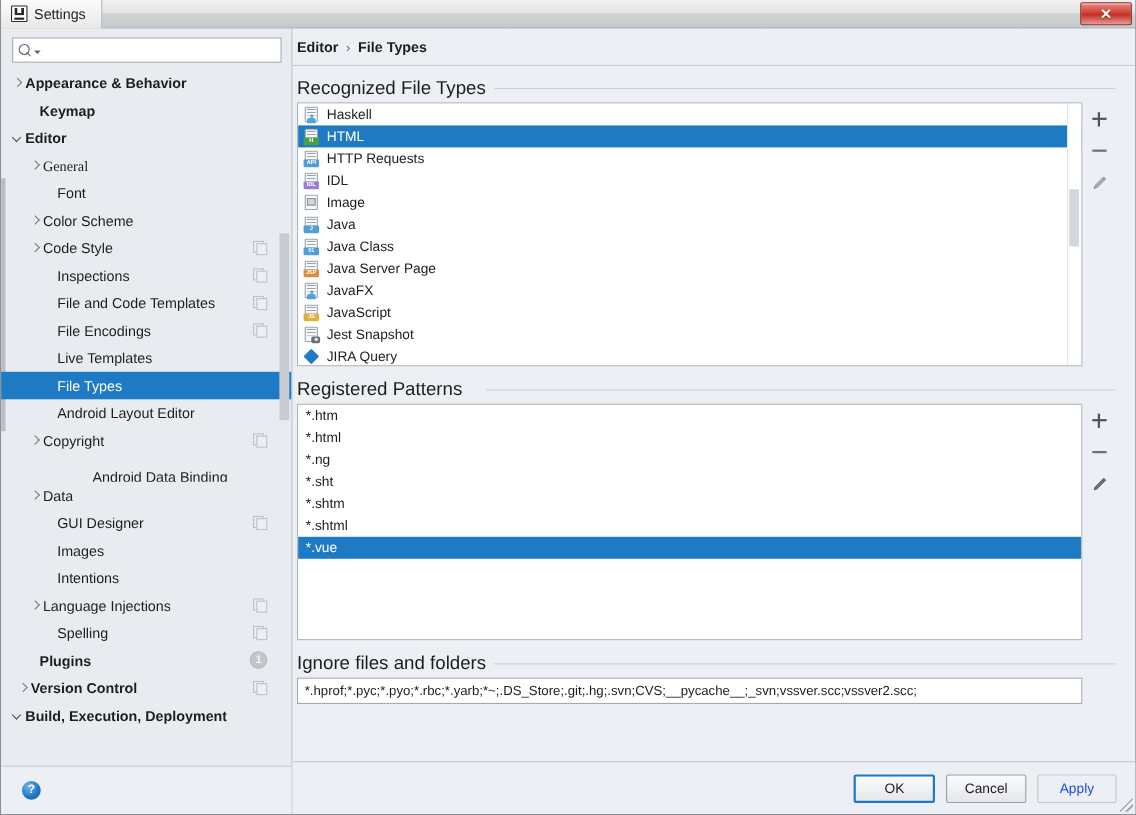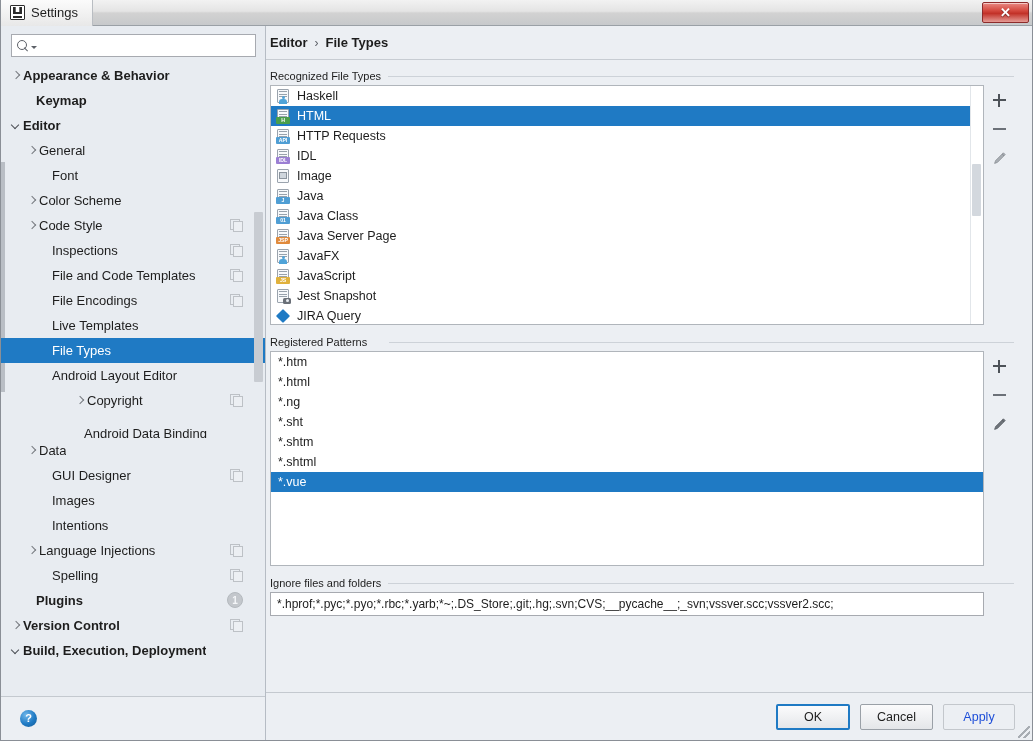--- a/index.html
+++ b/index.html
@@ -185,21 +185,21 @@
     height: 34px; min-height: 34px;
     display: flex; align-items: center; gap: 7px;
     padding-left: 4px; font-size: 13px; font-weight: bold; color: #1d1d1d;
     border-bottom: 1px solid #c7ccd2;
   }
   #breadcrumb .sep { font-weight: normal; color: #5c6067; font-size: 12px; }
 
   #content { flex: 1; padding: 10px 18px 0 4px; }
 
   .section-label {
-    font-size: 11px; color: #1d1d1d; margin-bottom: 3px;
+    font-size: 17px; color: #1d1d1d; margin-bottom: 3px;
     display: flex; align-items: center; gap: 7px;
   }
   .section-label .rule { flex: 1; height: 1px; background: #cdd2d8; }
 
   .list-block { display: flex; }
   .list-frame {
     flex: 1; background: #ffffff; border: 1px solid #b0b5bb;
     position: relative; overflow: hidden;
   }
   #file-types-frame { height: 240px; }
@@ -363,65 +363,65 @@
               <span class="tree-label">Appearance &amp; Behavior</span>
             </div>
             <div class="tree-row bold" style="padding-left: 21px;">
               <span class="arrow"></span>
               <span class="tree-label">Keymap</span>
             </div>
             <div class="tree-row bold" style="padding-left: 8px;">
               <span class="arrow down"></span>
               <span class="tree-label">Editor</span>
             </div>
+            <div class="tree-row" style="padding-left: 24px; font-family: Liberation Serif, serif;">
+              <span class="arrow right"></span>
+              <span class="tree-label">General</span>
+            </div>
+            <div class="tree-row" style="padding-left: 37px;">
+              <span class="arrow"></span>
+              <span class="tree-label">Font</span>
+            </div>
             <div class="tree-row" style="padding-left: 24px;">
               <span class="arrow right"></span>
-              <span class="tree-label">General</span>
-            </div>
-            <div class="tree-row" style="padding-left: 37px;">
-              <span class="arrow"></span>
-              <span class="tree-label">Font</span>
+              <span class="tree-label">Color Scheme</span>
             </div>
             <div class="tree-row" style="padding-left: 24px;">
               <span class="arrow right"></span>
-              <span class="tree-label">Color Scheme</span>
+              <span class="tree-label">Code Style</span>
+              <span class="copy-icon"></span>
+            </div>
+            <div class="tree-row" style="padding-left: 37px;">
+              <span class="arrow"></span>
+              <span class="tree-label">Inspections</span>
+              <span class="copy-icon"></span>
+            </div>
+            <div class="tree-row" style="padding-left: 37px;">
+              <span class="arrow"></span>
+              <span class="tree-label">File and Code Templates</span>
+              <span class="copy-icon"></span>
+            </div>
+            <div class="tree-row" style="padding-left: 37px;">
+              <span class="arrow"></span>
+              <span class="tree-label">File Encodings</span>
+              <span class="copy-icon"></span>
+            </div>
+            <div class="tree-row" style="padding-left: 37px;">
+              <span class="arrow"></span>
+              <span class="tree-label">Live Templates</span>
+            </div>
+            <div class="tree-row selected" style="padding-left: 37px;">
+              <span class="arrow"></span>
+              <span class="tree-label">File Types</span>
+            </div>
+            <div class="tree-row" style="padding-left: 37px;">
+              <span class="arrow"></span>
+              <span class="tree-label">Android Layout Editor</span>
             </div>
             <div class="tree-row" style="padding-left: 24px;">
-              <span class="arrow right"></span>
-              <span class="tree-label">Code Style</span>
-              <span class="copy-icon"></span>
-            </div>
-            <div class="tree-row" style="padding-left: 37px;">
-              <span class="arrow"></span>
-              <span class="tree-label">Inspections</span>
-              <span class="copy-icon"></span>
-            </div>
-            <div class="tree-row" style="padding-left: 37px;">
-              <span class="arrow"></span>
-              <span class="tree-label">File and Code Templates</span>
-              <span class="copy-icon"></span>
-            </div>
-            <div class="tree-row" style="padding-left: 37px;">
-              <span class="arrow"></span>
-              <span class="tree-label">File Encodings</span>
-              <span class="copy-icon"></span>
-            </div>
-            <div class="tree-row" style="padding-left: 37px;">
-              <span class="arrow"></span>
-              <span class="tree-label">Live Templates</span>
-            </div>
-            <div class="tree-row selected" style="padding-left: 37px;">
-              <span class="arrow"></span>
-              <span class="tree-label">File Types</span>
-            </div>
-            <div class="tree-row" style="padding-left: 37px;">
-              <span class="arrow"></span>
-              <span class="tree-label">Android Layout Editor</span>
-            </div>
-            <div class="tree-row" style="padding-left: 24px; margin-left: 48px;">
               <span class="arrow right"></span>
               <span class="tree-label">Copyright</span>
               <span class="copy-icon"></span>
             </div>
             <div class="tree-row" style="padding-left: 37px; flex-direction: column;">
               <span class="arrow"></span>
               <span class="tree-label">Android Data Binding</span>
             </div>
             <div class="tree-row" style="padding-left: 24px;">
               <span class="arrow right"></span>
@@ -448,21 +448,21 @@
             <div class="tree-row" style="padding-left: 37px;">
               <span class="arrow"></span>
               <span class="tree-label">Spelling</span>
               <span class="copy-icon"></span>
             </div>
             <div class="tree-row bold" style="padding-left: 21px;">
               <span class="arrow"></span>
               <span class="tree-label">Plugins</span>
               <span class="badge">1</span>
             </div>
-            <div class="tree-row bold" style="padding-left: 8px;">
+            <div class="tree-row bold" style="padding-left: 13px;">
               <span class="arrow right"></span>
               <span class="tree-label">Version Control</span>
               <span class="copy-icon"></span>
             </div>
             <div class="tree-row bold" style="padding-left: 8px;">
               <span class="arrow down"></span>
               <span class="tree-label">Build, Execution, Deployment</span>
             </div>
           </div>
         <div id="tree-scrollbar"></div>

